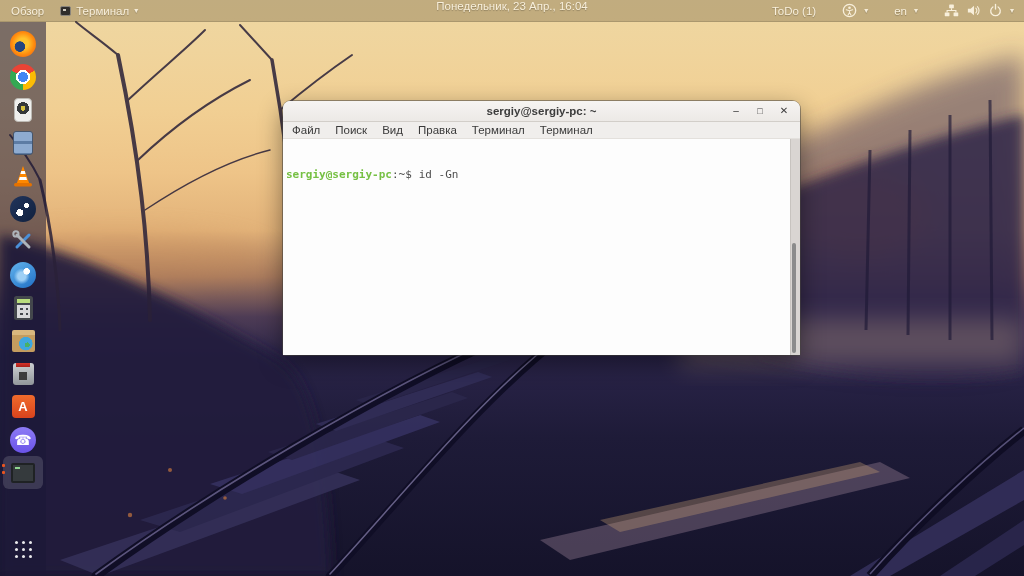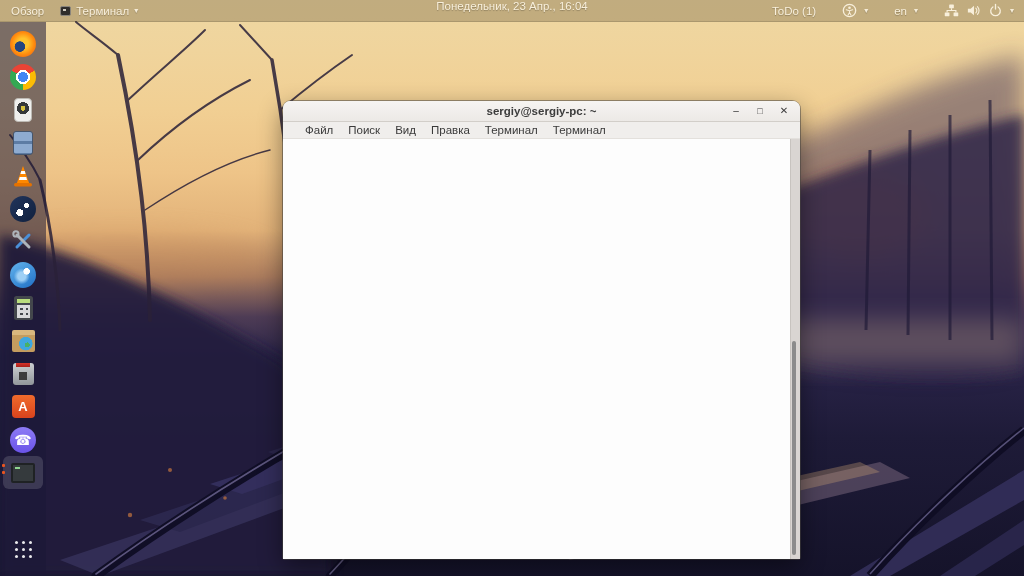--- a/index.html
+++ b/index.html
@@ -89,33 +89,33 @@
   .ic-ubusoft { width:23px; height:23px; margin:1px; border-radius:4px; background:linear-gradient(#f06b2c,#d9431d);
     color:#fff; font-weight:bold; font-size:13px; display:flex; align-items:center; justify-content:center; }
   .ic-viber { border-radius:50%; background:linear-gradient(180deg,#8d7bf5,#6a53e8); color:#fff;
     font-size:14px; display:flex; align-items:center; justify-content:center; line-height:1; }
   .ic-termdock { width:24px; height:20px; margin:3px 1px; background:#353a3d; border:2px solid #1f2224;
     border-radius:2px; position:relative; }
   .ic-termdock::after { content:""; position:absolute; left:2px; top:2px; width:5px; height:2px; background:#8fd48f; }
   .ic svg { width:100%; height:100%; display:block; }
 
   
-  .window { position:absolute; left:283px; top:101px; width:517px; height:458px; z-index:25;
+  .window { position:absolute; left:283px; top:101px; width:517px; height:254px; z-index:25;
     border-radius:8px 8px 2px 2px; box-shadow:0 8px 24px rgba(0,0,0,0.45), 0 0 0 1px rgba(90,85,80,0.55);
     background:#ffffff; display:flex; flex-direction:column; }
   .titlebar { height:21px; border-radius:7px 7px 0 0;
     background:linear-gradient(#f6f4f2, #ece9e6); border-bottom:1px solid #d2cec9;
     display:flex; align-items:center; position:relative; flex:0 0 auto; }
   .title { position:absolute; left:0; right:0; text-align:center; font-size:11.5px; font-weight:bold; color:#3c3c3c; }
   .controls { margin-left:auto; display:flex; align-items:center; gap:8px; padding-right:8px; z-index:2; }
   .wbtn { width:16px; height:15px; display:flex; align-items:center; justify-content:center;
     font-size:10px; color:#3b3b3b; cursor:pointer; line-height:1; }
   .wbtn.max { font-size:9px; }
   .menubar { height:17px; background:#f0eeec; border-bottom:1px solid #e3e0dc;
-    display:flex; align-items:center; gap:15px; padding-left:22px; font-size:11.5px; color:#3a3a3a; flex:0 0 auto; }
+    display:flex; align-items:center; gap:15px; padding-left:9px; font-size:11.5px; color:#3a3a3a; flex:0 0 auto; }
   .menubar span { cursor:pointer; }
   .term-wrap { flex:1; display:flex; position:relative; overflow:hidden; background:#fdfdfd; }
   .term-body { flex:1; padding:2px 0 0 3px; font-family:"DejaVu Sans Mono", monospace;
     font-size:11px; line-height:13.5px; color:#4e4e4e; white-space:pre-wrap; cursor:text; }
   .prompt { color:#76c043; font-weight:bold; }
   .psfx { color:#4e4e4e; }
   .cmd { margin-left:0.62em; }
   .cursor { display:inline-block; width:7px; height:11px; border:1.2px solid #4a4a4a;
     vertical-align:-2px; margin-left:0.62em; background:transparent; }
   .scrollgutter { width:10px; background:#d9d5d2; border-left:1px solid #c7c3bf; position:relative; flex:0 0 auto; }
@@ -324,18 +324,19 @@
   <div class="menubar">
     <span>Файл</span>
     <span>Поиск</span>
     <span>Вид</span>
     <span>Правка</span>
     <span>Терминал</span>
     <span>Терминал</span>
   </div>
   <div class="term-wrap">
     <div class="term-body">
+      <div><span class="prompt">sergiy@sergiy-pc</span><span class="psfx">:~$</span><span class="cmd">id -Gn</span></div>
     </div>
     <div class="scrollgutter">
       <div class="scrollthumb"></div>
     </div>
   </div>
 </div>
 
 </body></html>

